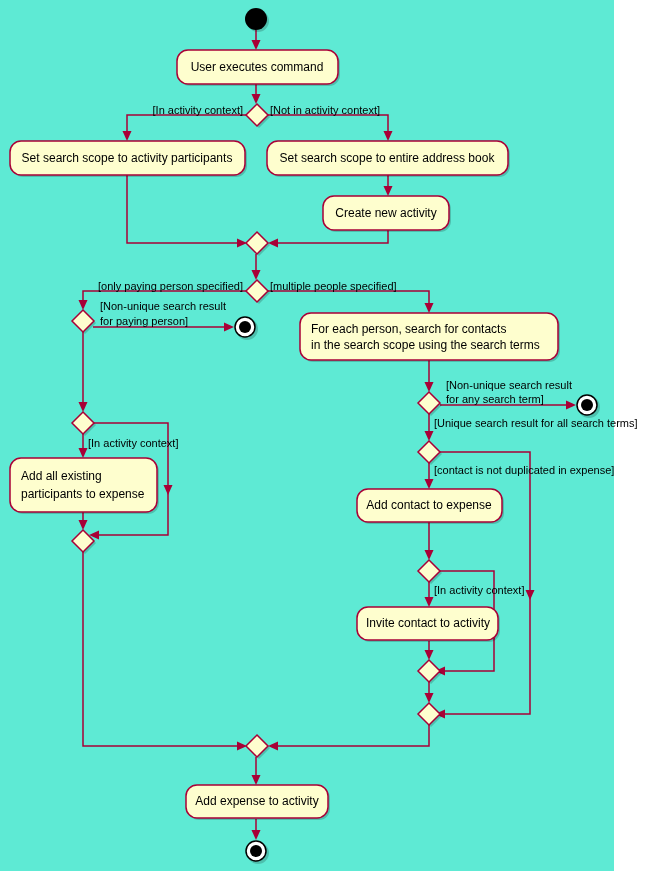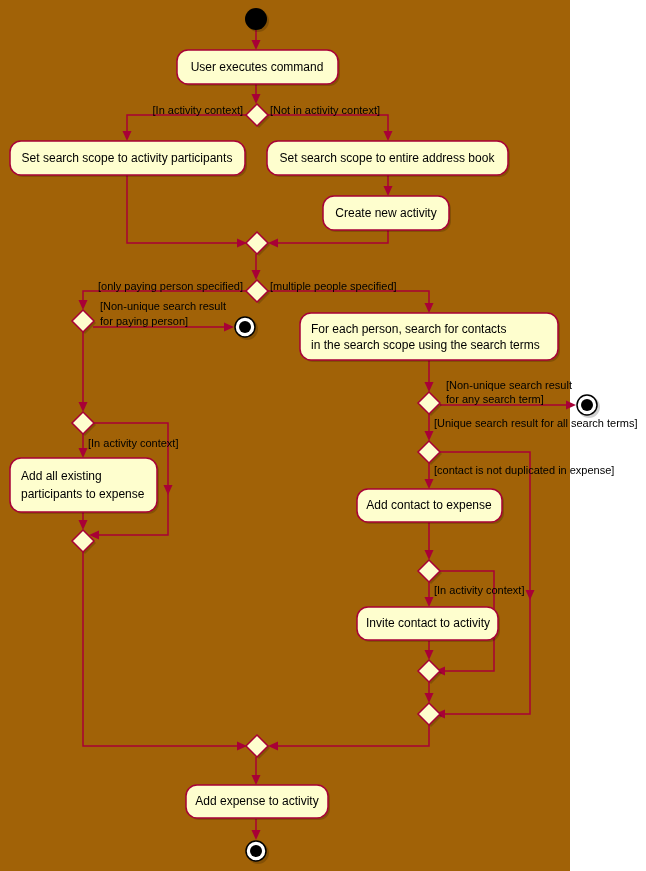--- a/index.html
+++ b/index.html
@@ -2,23 +2,23 @@
 <html><head>
 <meta charset="utf-8">
 <style>
   html, body {
     margin: 0;
     padding: 0;
     background: #FFFFFF;
   }
   #diagram-root {
     position: relative;
-    width: 570px;
+    width: 614px;
     height: 871px;
-    background: #a16207;
+    background: #5eead4;
     font-family: "Liberation Sans", sans-serif;
   }
   svg#uml-canvas {
     display: block;
     width: 646px;
     height: 871px;
   }
   .node-shape {
     fill: #FEFECE;
     stroke: #A80036;

